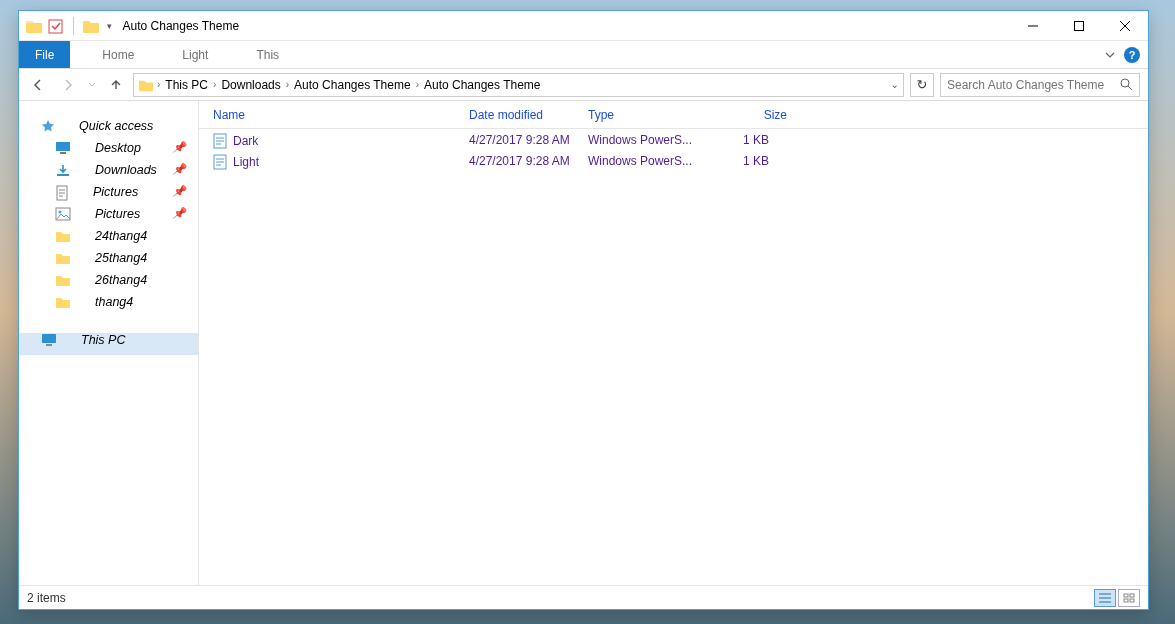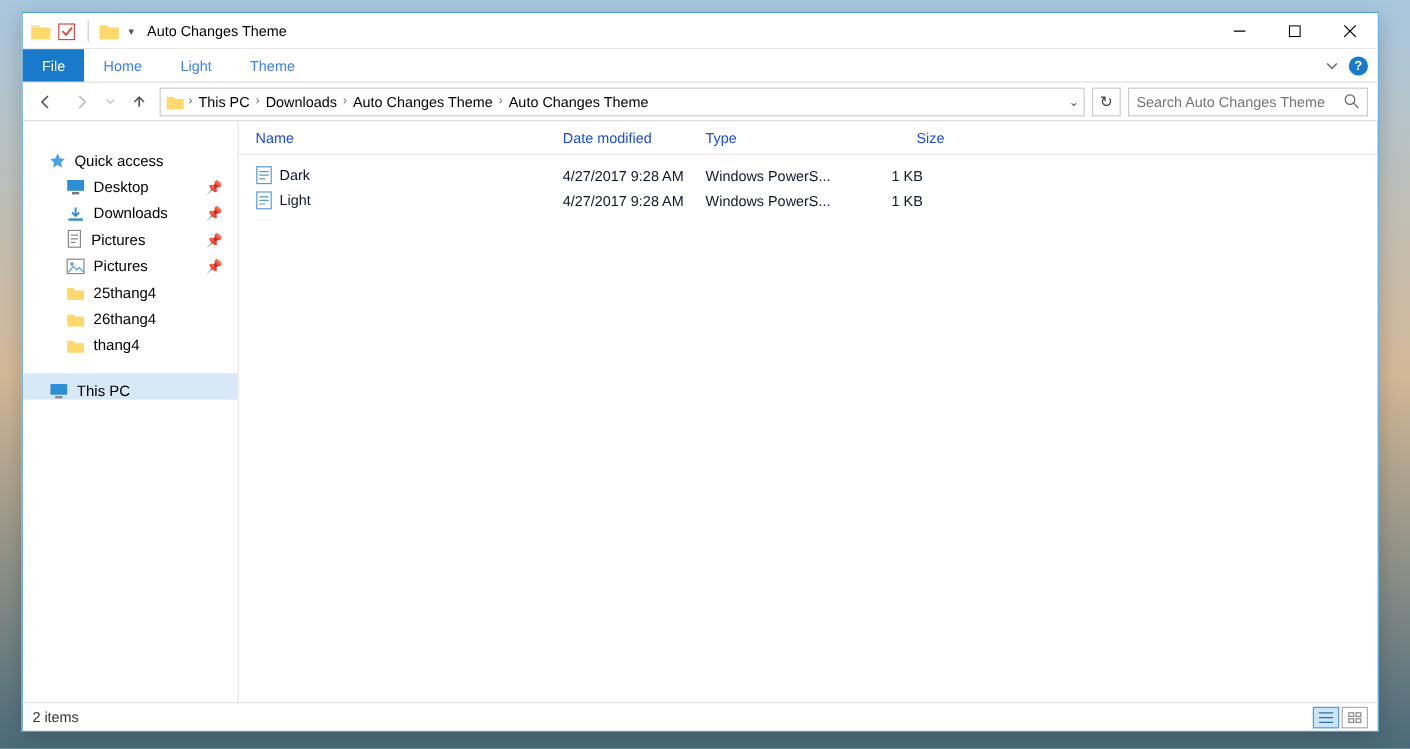--- a/index.html
+++ b/index.html
@@ -5,53 +5,53 @@
   * { box-sizing: border-box; margin: 0; padding: 0; font-family: "Segoe UI", Tahoma, sans-serif; }
   body { width: 1175px; height: 624px; background: linear-gradient(180deg, #a8c8e0 0%, #d4b896 50%, #4a6a7a 100%); overflow: hidden; position: relative; }
   .window { position: absolute; left: 18px; top: 10px; width: 1131px; height: 600px; background: #fff; border: 1px solid #4fa3d4; box-shadow: 0 4px 16px rgba(0,0,0,0.2); display: flex; flex-direction: column; }
   .titlebar { height: 30px; background: #fff; display: flex; align-items: center; padding-left: 6px; border-bottom: 1px solid #e8e8e8; }
   .qat { display: flex; align-items: center; gap: 4px; }
   .folder-glyph { width: 18px; height: 16px; display: inline-block; }
   .qat-sep { width: 1px; height: 18px; background: #ccc; margin: 0 4px; }
   .title-text { margin-left: 8px; font-size: 12px; color: #000; }
   .win-controls { margin-left: auto; display: flex; }
   .win-btn { width: 46px; height: 30px; display: flex; align-items: center; justify-content: center; font-size: 14px; }
-  .ribbon-tabs { height: 28px; display: flex; align-items: stretch; border-bottom: 1px solid #ddd; background: #fff; }
-  .tab { padding: 0 16px; font-size: 12px; display: flex; align-items: center; color: #3b82f6; }
+  .ribbon-tabs { height: 28px; display: flex; align-items: stretch; border-bottom: 1px solid #ddd; background: #fff; gap: 16px; }
+  .tab { padding: 0 16px; font-size: 12px; display: flex; align-items: center; color: #737373; }
   .tab.file { background: #1979ca; color: #fff; }
   .tab.other { }
   .ribbon-right { margin-left: auto; display: flex; align-items: center; padding-right: 8px; gap: 8px; }
   .help-circle { width: 16px; height: 16px; border-radius: 50%; background: #1979ca; color: #fff; font-size: 11px; display: flex; align-items: center; justify-content: center; font-weight: bold; }
   .chev-down { width: 12px; height: 12px; color: #666; }
   .addr-row { height: 32px; display: flex; align-items: center; gap: 6px; padding: 4px 8px; background: #fff; border-bottom: 1px solid #ddd; }
   .nav-arrows { display: flex; align-items: center; gap: 8px; }
   .nav-btn { width: 22px; height: 22px; display: flex; align-items: center; justify-content: center; color: #666; }
   .nav-btn.disabled { color: #bbb; }
   .addr-bar { flex: 1; height: 24px; border: 1px solid #ccc; display: flex; align-items: center; padding: 0 4px; font-size: 12px; overflow: hidden; }
   .crumb { display: flex; align-items: center; gap: 2px; padding: 0 2px; white-space: nowrap; }
   .crumb-sep { color: #666; font-size: 10px; padding: 0 3px; }
   .addr-end { margin-left: auto; display: flex; align-items: center; gap: 4px; color: #555; }
   .refresh-btn { width: 24px; height: 24px; border: 1px solid #ccc; display: flex; align-items: center; justify-content: center; font-size: 13px; color: #444; }
   .search-box { width: 200px; height: 24px; border: 1px solid #ccc; display: flex; align-items: center; padding: 0 6px; font-size: 12px; color: #666; justify-content: space-between; }
   .search-box input { border: none; outline: none; font-size: 12px; color: #6d28d9; width: 160px; }
   .content-area { flex: 1; display: flex; overflow: hidden; }
   .nav-pane { width: 180px; border-right: 1px solid #e5e5e5; padding-top: 18px; font-size: 12.5px; overflow: hidden; }
-  .tree-item { display: flex; align-items: flex-end; height: 22px; padding-left: 36px; gap: 7px; position: relative; }
+  .tree-item { display: flex; align-items: flex-start; height: 22px; padding-left: 36px; gap: 24px; position: relative; font-style: italic; }
   .tree-item .pin { position: absolute; right: 12px; color: #888; font-size: 11px; }
   .tree-item.selected { background: #d9e8f6; }
   .tree-group { margin-bottom: 16px; }
   .tree-item.root { padding-left: 22px; }
   .file-pane { flex: 1; display: flex; flex-direction: column; position: relative; }
   .columns-header { height: 28px; border-bottom: 1px solid #e5e5e5; display: flex; align-items: center; font-size: 12px; color: #1d4ed8; padding-left: 14px; }
   .col-name { width: 256px; }
   .col-date { width: 119px; }
   .col-type { width: 119px; }
   .col-size { width: 80px; text-align: right; }
   .file-rows { padding-top: 4px; }
-  .file-row { display: flex; align-items: flex-end; height: 21px; font-size: 12px; color: #0f172a; padding-left: 14px; }
+  .file-row { display: flex; align-items: flex-start; height: 21px; font-size: 12px; color: #4c1d95; padding-left: 14px; }
   .file-row .col-name { display: flex; align-items: center; gap: 6px; }
   .file-row .col-size { text-align: right; padding-right: 18px; }
   .status-bar { height: 24px; border-top: 1px solid #e5e5e5; display: flex; align-items: center; padding: 0 8px; font-size: 12px; color: #333; }
   .status-right { margin-left: auto; display: flex; gap: 2px; }
   .view-toggle { width: 22px; height: 18px; border: 1px solid #aac; display: flex; align-items: center; justify-content: center; font-size: 11px; }
   .view-toggle.active { background: #cde4f7; border-color: #5a9bd5; }
   svg { display: block; }
 </style>
 </head>
 <body>
@@ -97,21 +97,21 @@
             <path d="M0 0l10 10M10 0L0 10" stroke="#000"></path>
           </svg>
         </div>
     </div>
   </div>
 
   <div class="ribbon-tabs">
     <div class="tab file">File</div>
     <div class="tab other">Home</div>
     <div class="tab other">Light</div>
-    <div class="tab other">Theme</div>
+    <div class="tab other">This</div>
     <div class="ribbon-right">
       <span class="chev-down">
           <svg viewBox="0 0 12 12">
             <path d="M2 4l4 4 4-4" fill="none" stroke="#666" stroke-width="1.2"></path>
           </svg>
         </span>
       <span class="help-circle">?</span>
     </div>
   </div>
 
@@ -221,20 +221,28 @@
             <div class="tree-item">
               <span>
                 <svg width="16" height="14">
                   <rect x="1" y="1" width="14" height="12" fill="#fff" stroke="#888"></rect>
                   <circle cx="5" cy="5" r="1.5" fill="#4aa3df"></circle>
                   <path d="M2 12l4-5 3 3 2-2 4 4" fill="none" stroke="#4aa3df"></path>
                 </svg>
               </span>
               <span>Pictures</span>
               <span class="pin">📌</span>
+            </div>
+            <div class="tree-item">
+              <span>
+                <svg width="16" height="14">
+                  <path fill="#ffd86b" d="M1 3h5l2 2h7v7a1 1 0 0 1-1 1H2a1 1 0 0 1-1-1z"></path>
+                </svg>
+              </span>
+              <span>24thang4</span>
             </div>
             <div class="tree-item">
               <span>
                 <svg width="16" height="14">
                   <path fill="#ffd86b" d="M1 3h5l2 2h7v7a1 1 0 0 1-1 1H2a1 1 0 0 1-1-1z"></path>
                 </svg>
               </span>
               <span>25thang4</span>
             </div>
             <div class="tree-item">

